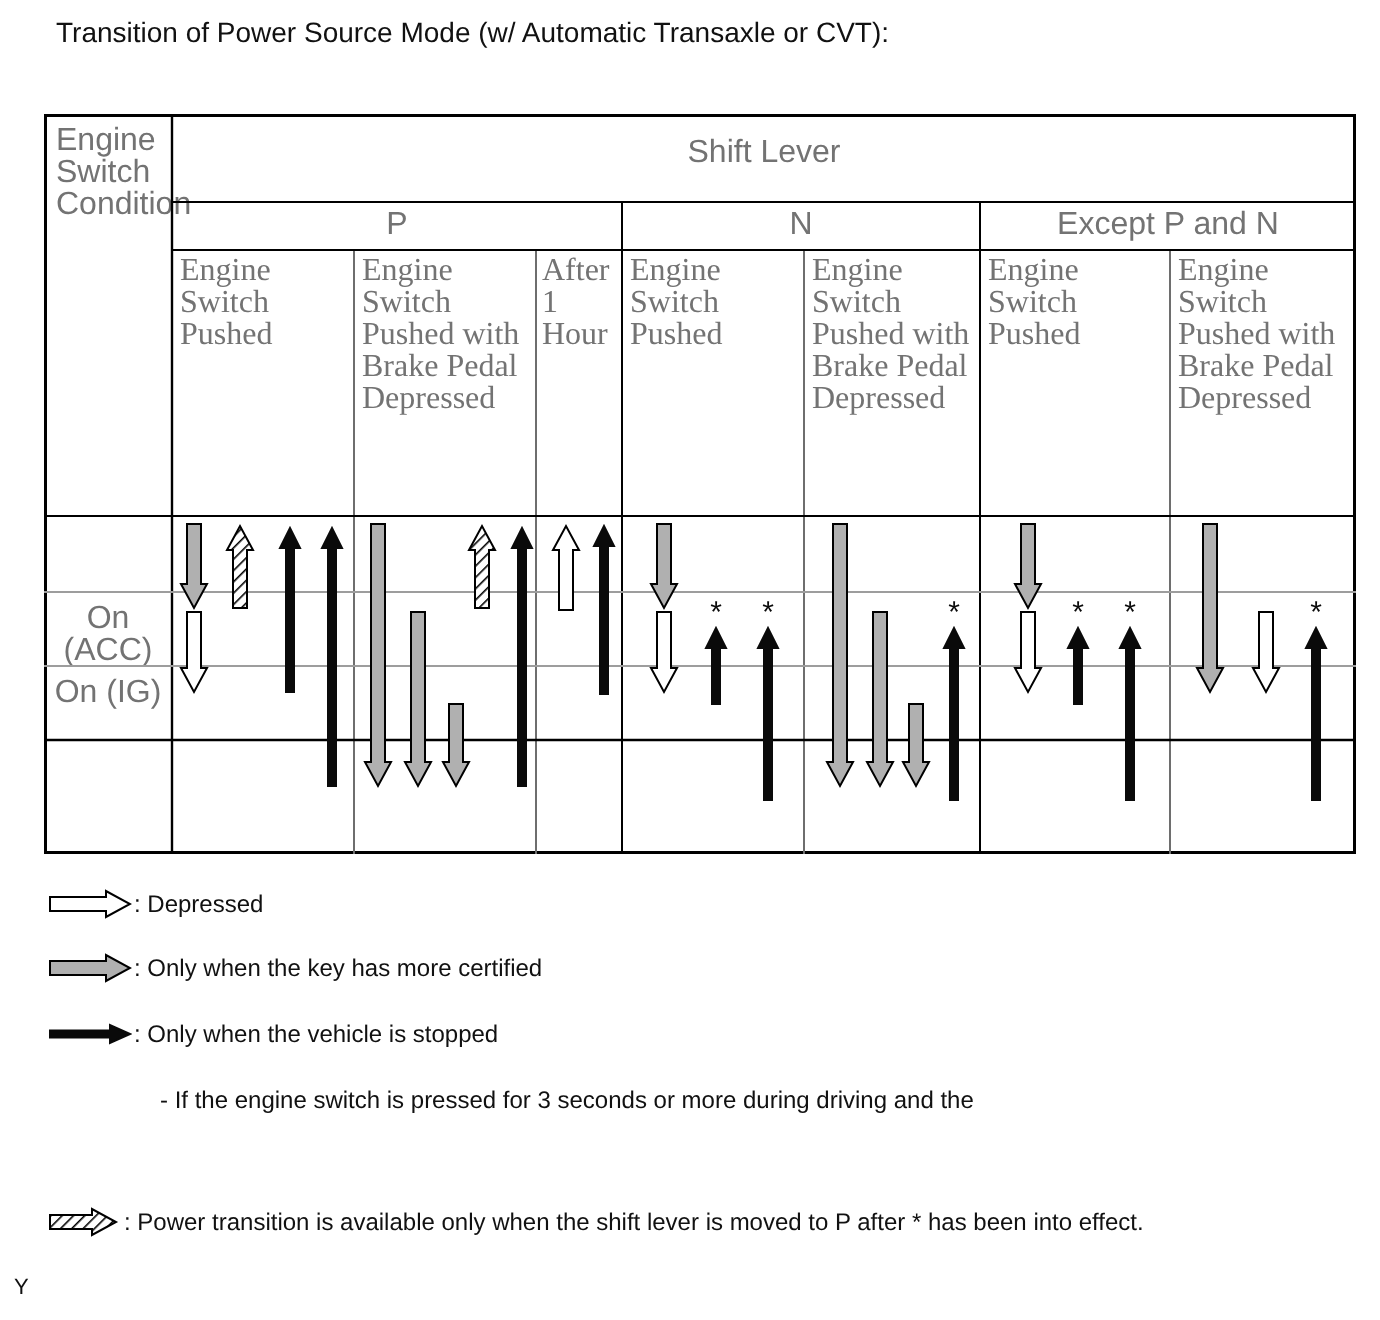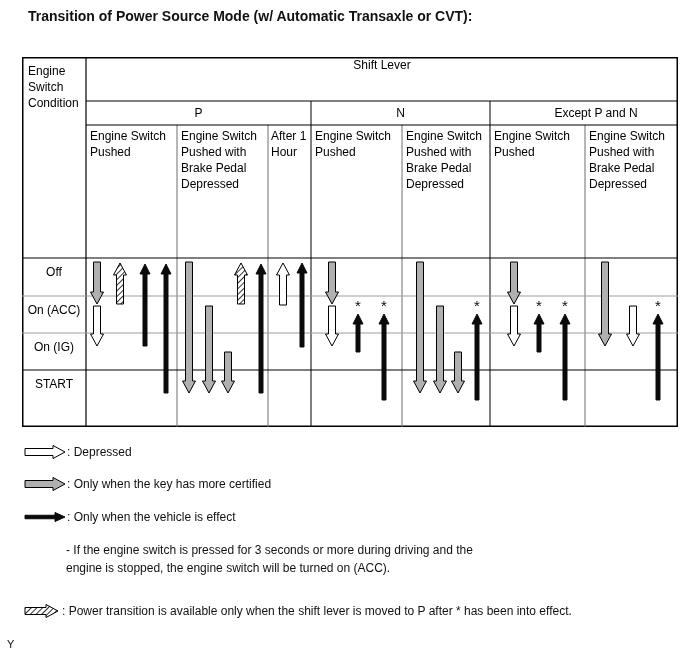--- a/index.html
+++ b/index.html
@@ -2,76 +2,74 @@
 <html><head>
 <meta charset="utf-8">
 <style>
   * { margin:0; padding:0; box-sizing:border-box; }
   html,body { background:#fff; }
   body {
     width:690px; height:660px; position:relative;
     font-family:"Liberation Sans", sans-serif; color:#111;
   }
   .abs { position:absolute; }
-  .title { left:28px; top:8px; font-size:14px; color:#111;font-weight:bold; }
+  .title { left:28px; top:8px; font-size:14px; color:#111; }
 
   .ptable { left:22px; top:57px; width:656px; height:370px; }
-  .cell { position:absolute; font-size:12px; line-height:16px; color:#000000; }
+  .cell { position:absolute; font-size:16px; line-height:16px; color:#737373; }
   .corner { left:0; top:0; width:64px; height:201px; padding:6px 3px 0 6px; }
-  .shift  { left:64px; top:0; width:592px; height:44px; text-align:center; padding-top:0; }
+  .shift  { left:64px; top:0; width:592px; height:44px; text-align:center; padding-top:12px; }
   .grp    { top:44px; height:24px; line-height:24px; text-align:center; }
   .g0 { left:64px;  width:225px; }
   .g1 { left:289px; width:179px; }
-  .g2 { left:480px; width:188px; }
-  .ch { top:68px; height:133px; padding:3px 1px 0 4px; }
+  .g2 { left:468px; width:188px; }
+  .ch { top:68px; height:133px; padding:3px 1px 0 4px;font-family:Liberation Serif, serif; }
   .c0 { left:64px;  width:91px; }
   .c1 { left:155px; width:91px; }
   .c2 { left:246px; width:43px; padding-left:3px; padding-right:0; }
   .c3 { left:289px; width:91px; }
   .c4 { left:380px; width:88px; }
   .c5 { left:468px; width:95px; }
   .c6 { left:563px; width:93px; }
   .rl { left:0; width:64px; text-align:center; padding-top:6px; }
   .r0 { top:201px; height:38px; }
   .r1 { top:239px; height:37px; }
   .r2 { top:276px; height:37px; }
   .r3 { top:313px; height:57px; }
   #overlay { position:absolute; left:0; top:0; width:656px; height:370px; }
 
   .legend-row { position:absolute; left:24px; height:16px; }
   .legend-row svg { position:absolute; left:0; top:0; }
   .legend-row .ltext { position:absolute; left:43px; top:0; font-size:12px; line-height:16px; white-space:nowrap; }
   #legend-0 { top:444px; } #legend-1 { top:476px; } #legend-2 { top:509px; }
   #footnote-row { top:603px; }
   #footnote-row .ltext { left:38px; }
-  .note { left:66px; top:541px; font-size:12px; line-height:18px; }
+  .note { left:80px; top:541px; font-size:12px; line-height:18px; }
   .pagemark { left:7px; top:638px; font-size:11px; }
 </style>
 </head>
 <body>
 
 <div class="abs title">Transition of Power Source Mode (w/ Automatic Transaxle or CVT):</div>
 
 <div class="abs ptable">
   <div class="cell corner">Engine Switch Condition</div>
   <div class="cell shift">Shift Lever</div>
   <div class="cell grp g0">P</div>
   <div class="cell grp g1">N</div>
   <div class="cell grp g2">Except P and N</div>
   <div class="cell ch c0">Engine Switch Pushed</div>
   <div class="cell ch c1">Engine Switch Pushed with Brake Pedal Depressed</div>
   <div class="cell ch c2">After 1 Hour</div>
   <div class="cell ch c3">Engine Switch Pushed</div>
   <div class="cell ch c4">Engine Switch Pushed with Brake Pedal Depressed</div>
   <div class="cell ch c5">Engine Switch Pushed</div>
   <div class="cell ch c6">Engine Switch Pushed with Brake Pedal Depressed</div>
-  <div class="cell rl r0">Off</div>
   <div class="cell rl r1">On (ACC)</div>
   <div class="cell rl r2">On (IG)</div>
-  <div class="cell rl r3">START</div>
   <svg id="overlay" viewBox="0 0 656 370" xmlns="http://www.w3.org/2000/svg">
     <defs>
       <pattern id="hatch" width="4" height="4" patternUnits="userSpaceOnUse" patternTransform="rotate(45)">
         <rect width="4" height="4" fill="#ffffff"></rect>
         <line x1="0" y1="0" x2="0" y2="4" stroke="#000" stroke-width="1.6"></line>
       </pattern>
     </defs>
   <rect x="0.75" y="0.75" width="654.5" height="368.5" fill="none" stroke="#000" stroke-width="1.5"></rect>
       <line x1="64" y1="0" x2="64" y2="370" stroke="#000" stroke-width="1.2"></line>
       <line x1="289" y1="44" x2="289" y2="370" stroke="#000" stroke-width="1"></line>
@@ -131,26 +129,25 @@
 <div class="legend-row" id="legend-1">
   <svg width="42" height="16" viewBox="0 0 42 16">
       <polygon points="1,4.5 29,4.5 29,1.5 41,8 29,14.5 29,11.5 1,11.5" fill="#b0b0b0" stroke="#000" stroke-width="1"></polygon>
     </svg>
   <span class="ltext">: Only when the key has more certified</span>
 </div>
 <div class="legend-row" id="legend-2">
   <svg width="42" height="16" viewBox="0 0 42 16">
       <polygon points="1,6.25 31,6.25 31,3.5 41,8 31,12.5 31,9.75 1,9.75" fill="#0a0a0a" stroke="#0a0a0a" stroke-width="1"></polygon>
     </svg>
-  <span class="ltext">: Only when the vehicle is effect</span>
+  <span class="ltext">: Only when the vehicle is stopped</span>
 </div>
 
 <div class="abs note">
   <div>- If the engine switch is pressed for 3 seconds or more during driving and the</div>
-  <div>engine is stopped, the engine switch will be turned on (ACC).</div>
 </div>
 
 <div class="legend-row" id="footnote-row">
   <svg width="42" height="16" viewBox="0 0 42 16">
       <polygon points="1,4.5 22,4.5 22,1.5 34,8 22,14.5 22,11.5 1,11.5" fill="url(#hatch)" stroke="#000" stroke-width="1"></polygon>
     </svg>
   <span class="ltext">: Power transition is available only when the shift lever is moved to P after * has been into effect.</span>
 </div>
 
 <div class="abs pagemark">Y</div>

